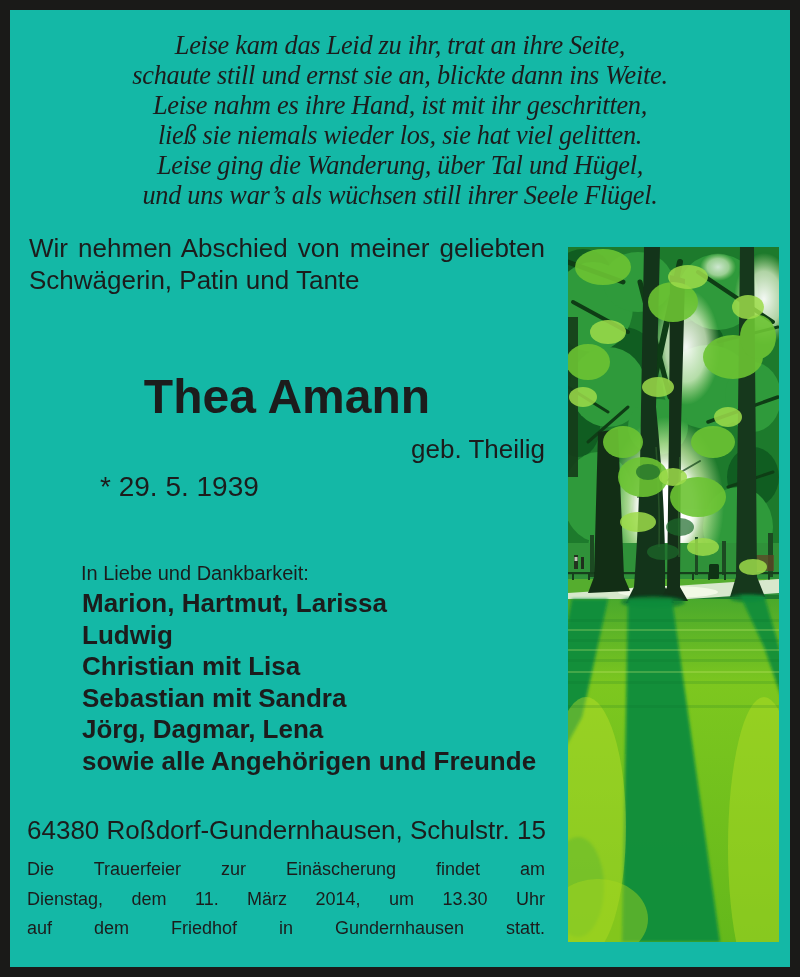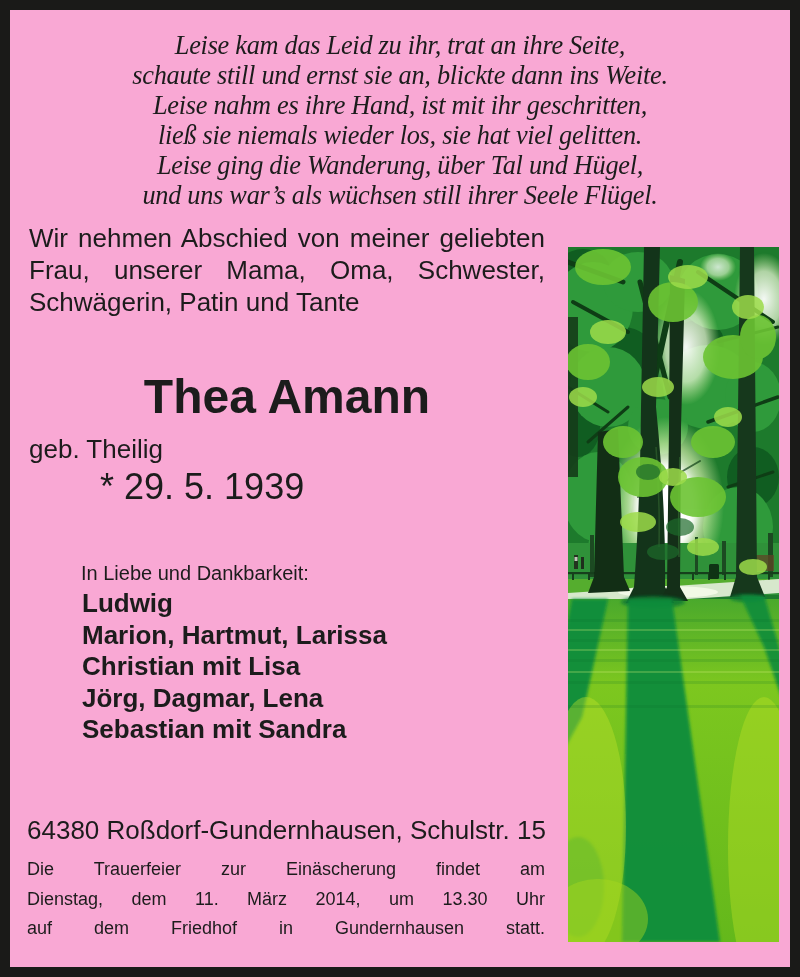--- a/index.html
+++ b/index.html
@@ -1,35 +1,35 @@
 <!DOCTYPE html>
 <html lang="de"><head>
 <meta charset="utf-8">
 <style>
   html,body{margin:0;padding:0;background:#ffffff;}
   body{width:800px;height:977px;position:relative;
        font-family:"Liberation Sans","DejaVu Sans",sans-serif;color:#1c1c1c;
        -webkit-font-smoothing:antialiased;}
-  .ad{position:absolute;inset:0;background:#f9a8d4;border:10px solid #1a1a18;box-sizing:border-box;}
+  .ad{position:absolute;inset:0;background:#14b8a6;border:10px solid #1a1a18;box-sizing:border-box;}
   .ad > *{position:absolute;}
 
   .poem{top:20px;left:0;width:780px;text-align:center;
         font-family:"Liberation Serif","DejaVu Serif",serif;font-style:italic;
         font-size:28px;line-height:30px;letter-spacing:-0.3px;
         transform:scaleX(.94);transform-origin:50% 0;}
 
-  .intro{top:212px;left:19px;width:516px;font-size:26px;line-height:32px;}
+  .intro{top:222px;left:19px;width:516px;font-size:26px;line-height:32px;}
   .jl{text-align:justify;text-align-last:justify;}
 
   .name{top:348px;left:19px;width:516px;margin:0;text-align:center;
         font-size:48px;line-height:78px;font-weight:bold;letter-spacing:0;}
 
-  .maiden{top:424px;left:19px;width:516px;text-align:left;font-size:26px;line-height:30px;}
-
-  .dates{top:460px;left:0;width:780px;height:36px;font-size:36px;line-height:34px;text-align:right;}
+  .maiden{top:424px;left:19px;width:516px;text-align:right;font-size:26px;line-height:30px;}
+
+  .dates{top:460px;left:0;width:780px;height:36px;font-size:28px;line-height:34px;text-align:right;}
   .dates .birth{position:absolute;left:90px;}
   .dates .death{position:absolute;left:323px;}
 
   .closing{top:548px;left:71px;font-size:20px;line-height:30px;}
   .mourners{top:578px;left:72px;font-size:26px;line-height:31.5px;font-weight:bold;}
 
   .address{top:805px;left:17px;font-size:26px;line-height:30px;}
   .funeral{top:845px;left:17px;width:518px;font-size:18px;line-height:29.5px;}
 
   .photo{left:558px;top:237px;width:211px;height:695px;margin:0;padding:0;}
@@ -44,40 +44,40 @@
     <div>Leise kam das Leid zu ihr, trat an ihre Seite,</div>
     <div>schaute still und ernst sie an, blickte dann ins Weite.</div>
     <div>Leise nahm es ihre Hand, ist mit ihr geschritten,</div>
     <div>ließ sie niemals wieder los, sie hat viel gelitten.</div>
     <div>Leise ging die Wanderung, über Tal und Hügel,</div>
     <div>und uns war’s als wüchsen still ihrer Seele Flügel.</div>
   </div>
 
   <div class="intro">
     <div class="jl">Wir nehmen Abschied von meiner geliebten</div>
-    <div class="jl">Frau, unserer Mama, Oma, Schwester,</div>
     <div>Schwägerin, Patin und Tante</div>
   </div>
 
   <h1 class="name">Thea Amann</h1>
 
   <div class="maiden">geb. Theilig</div>
 
   <div class="dates">
     <span class="birth">* 29. 5. 1939</span>
   </div>
 
   <div class="closing">In Liebe und Dankbarkeit:</div>
 
   <div class="mourners">
+    <div>Marion, Hartmut, Larissa</div>
     <div>Ludwig</div>
-    <div>Marion, Hartmut, Larissa</div>
     <div>Christian mit Lisa</div>
+    <div>Sebastian mit Sandra</div>
     <div>Jörg, Dagmar, Lena</div>
-    <div>Sebastian mit Sandra</div>
+    <div>sowie alle Angehörigen und Freunde</div>
   </div>
 
   <div class="address">64380 Roßdorf-Gundernhausen, Schulstr. 15</div>
 
   <div class="funeral">
     <div class="jl">Die Trauerfeier zur Einäscherung findet am</div>
     <div class="jl">Dienstag, dem 11. März 2014, um 13.30 Uhr</div>
     <div class="jl">auf dem Friedhof in Gundernhausen statt.</div>
   </div>
 

